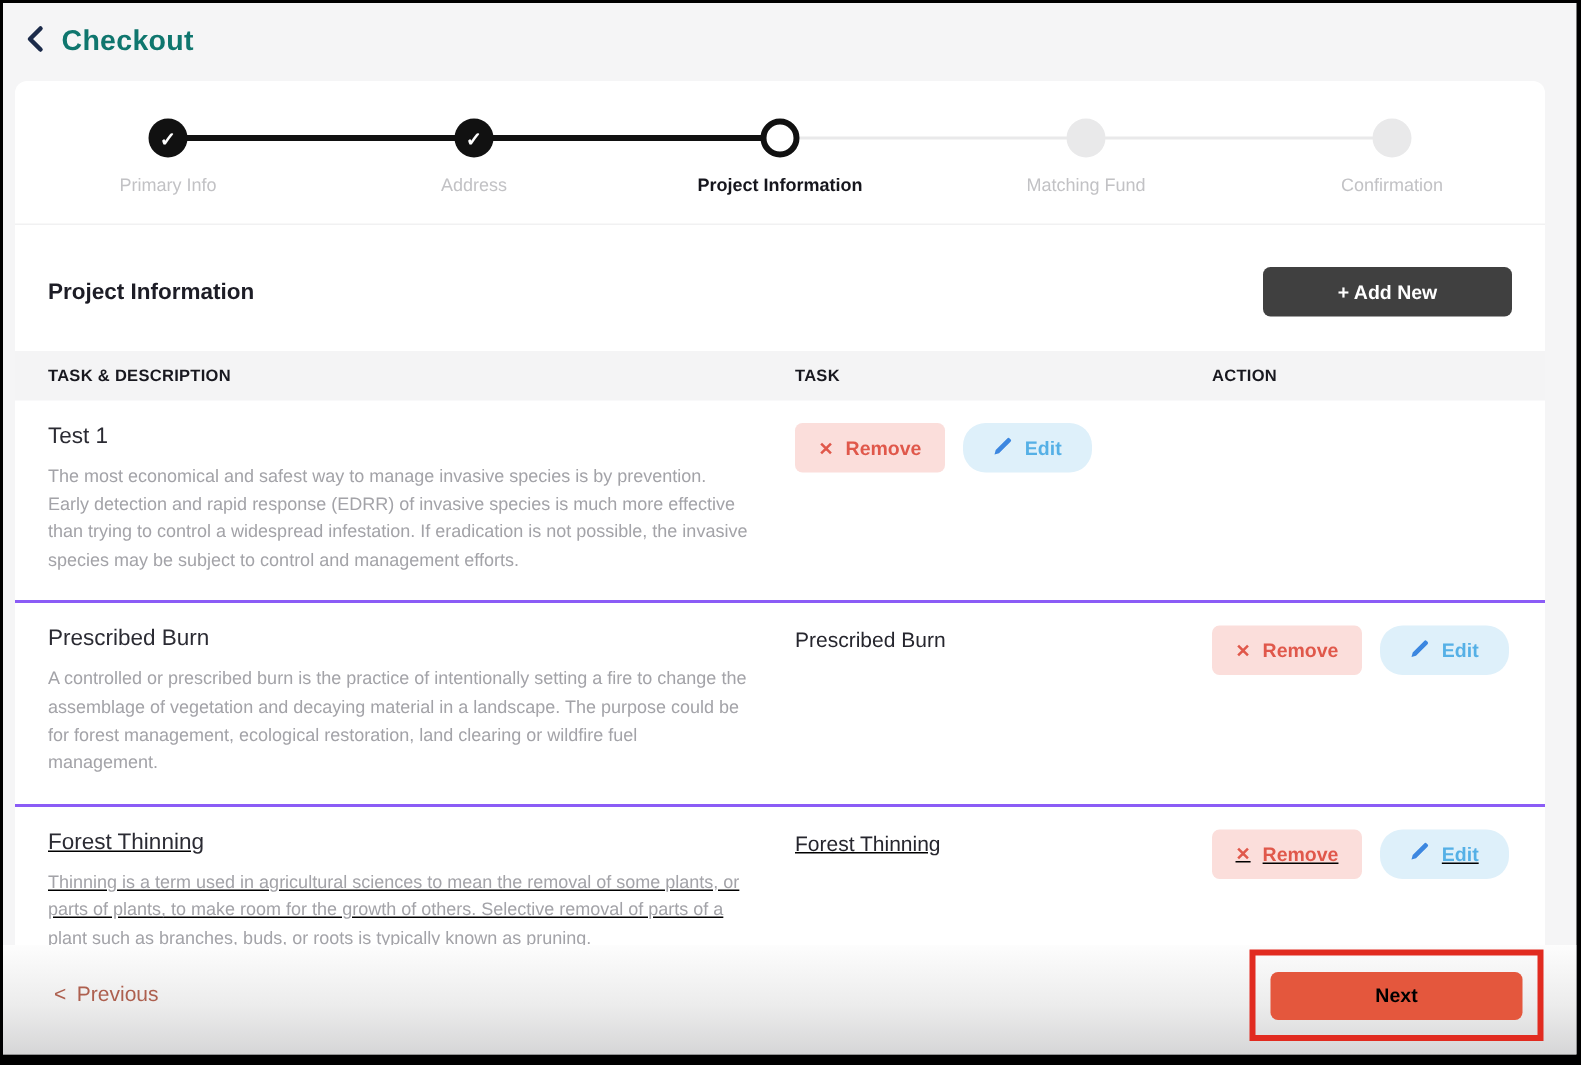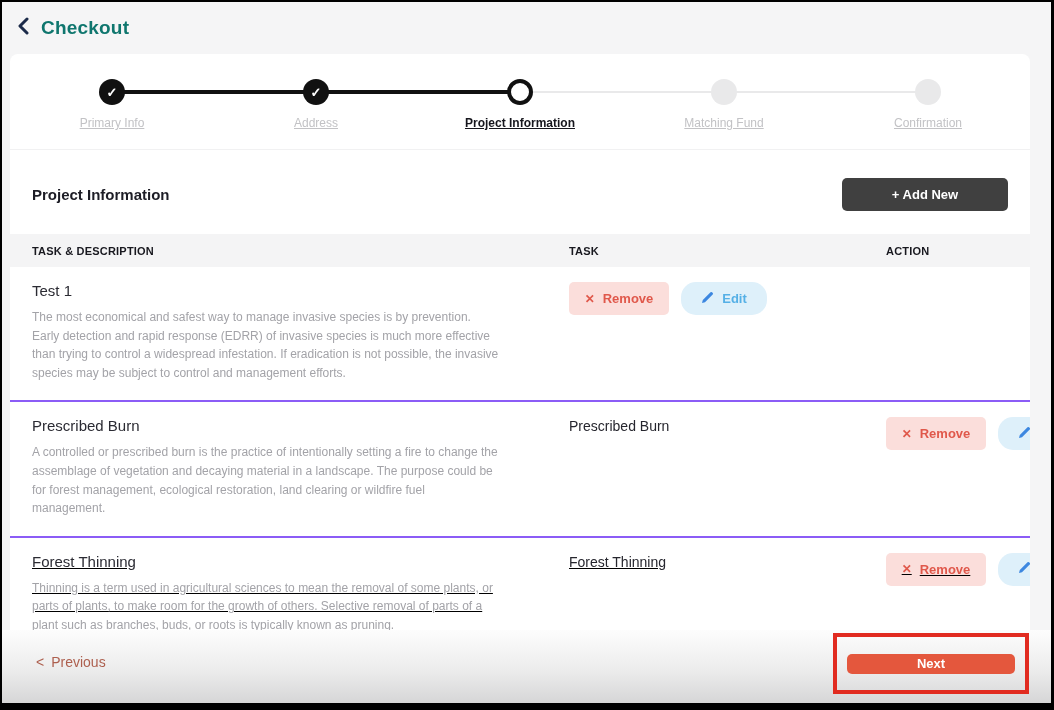--- a/index.html
+++ b/index.html
@@ -42,38 +42,38 @@
   .steps { position: relative; display: flex; }
   .step { width: 204px; display: flex; flex-direction: column; align-items: center; }
   .circle {
     margin-top: 25px; width: 26px; height: 26px; border-radius: 50%;
     display: flex; align-items: center; justify-content: center;
     position: relative; z-index: 1;
   }
   .circle.complete { background: #111111; color: #ffffff; font-size: 13px; font-weight: 700; }
   .circle.current { background: #ffffff; border: 4px solid #111111; }
   .circle.upcoming { background: #e9e9ea; }
-  .step-label { margin-top: 11px; font-size: 12px; color: #c2c2c5; text-decoration: underline; }
+  .step-label { margin-top: 11px; font-size: 12px; color: #c2c2c5; }
   .step-label.current { color: #16161d; font-weight: 700; }
 
   
   .section-head {
     display: flex; justify-content: space-between; align-items: center;
     padding: 28px 22px 0 22px;
   }
   .section-title { font-size: 15px; font-weight: 700; color: #1d1d26; }
   .btn-primary {
     background: #404040; color: #ffffff; border: none; border-radius: 5px;
     font-family: "Liberation Sans", sans-serif;
     font-size: 13px; font-weight: 700; width: 166px; height: 33px; cursor: pointer;
   }
 
   
   .table { margin-top: 23px; }
-  .tgrid { display: grid; grid-template-columns: 498px 278px 1fr; gap: 39px; }
+  .tgrid { display: grid; grid-template-columns: 498px 278px 1fr; }
   .thead {
     background: #f4f4f5; height: 33px; align-items: center;
     padding: 0 22px;
   }
   .th { font-size: 11px; font-weight: 700; color: #18181f; letter-spacing: 0.2px; }
   .trow { padding: 15px 22px 18px 22px; border-bottom: 2px solid #8b5cf6; align-items: start; }
   .trow:last-child { border-bottom: none; text-decoration: underline; }
   .task-title { font-size: 15px; color: #2b2b33; }
   .task-desc {
     margin-top: 9px; max-width: 468px; font-size: 12px; line-height: 1.55;
@@ -103,21 +103,21 @@
   .prev-link {
     position: absolute; left: 34px; top: 24px;
     font-size: 14px; color: #ad5f4e; cursor: pointer; display: flex; gap: 7px;
   }
   .annotation-box {
     position: absolute; right: 22px; top: 3px; width: 196px; height: 61px;
     border: 4px solid #e12b20;
     display: flex; align-items: center; justify-content: center;
   }
   .btn-next {
-    width: 168px; height: 20px; background: #e4573d; color: #ffffff;
+    width: 168px; height: 32px; background: #e4573d; color: #000000;
     border: none; border-radius: 5px; font-family: "Liberation Sans", sans-serif;
     font-size: 13px; font-weight: 700; cursor: pointer;
   }
 </style>
 </head>
 <body>
 
 <div class="frame">
 
   <div class="header">

